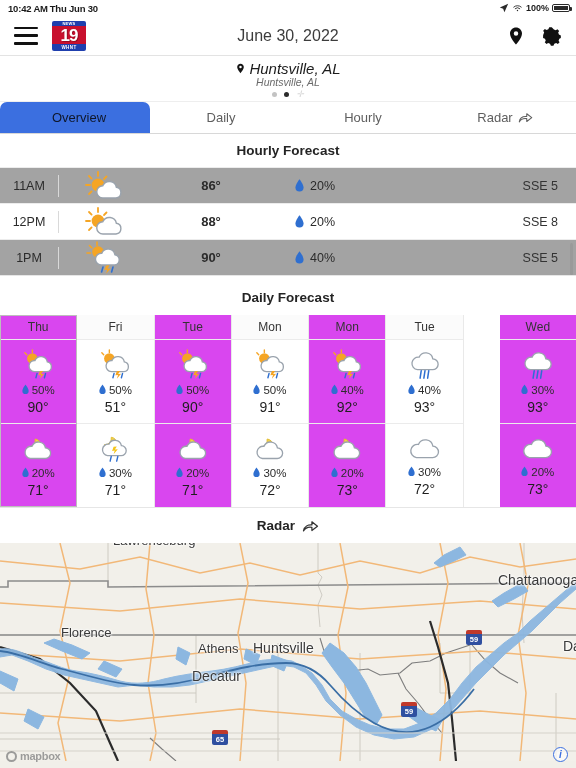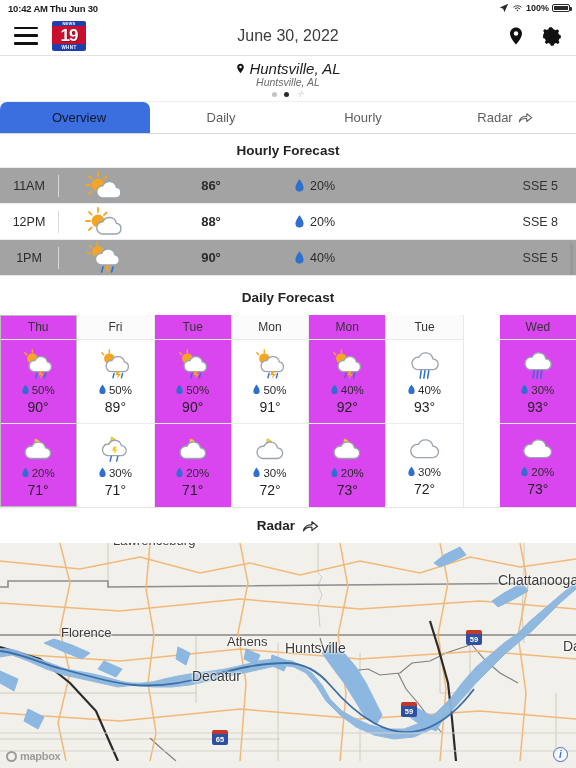--- a/index.html
+++ b/index.html
@@ -385,21 +385,21 @@
                 <line x1="20" y1="26" x2="18.8" y2="30.5"></line>
                 <line x1="29" y1="26" x2="27.8" y2="30.5"></line>
               </g>
           </svg>
           <span class="pop">
             <svg width="7" height="11" viewBox="0 0 12 17">
                 <path d="M6 0C6 0 .6 7 .6 11A5.4 5.4 0 0 0 11.4 11C11.4 7 6 0 6 0z" fill="#2f6fd0"></path>
               </svg>
             <span>50%</span>
           </span>
-          <span class="tmp">89°</span>
+          <span class="tmp">51°</span>
         </div>
         <div class="dcell">
           <svg width="40" height="30" viewBox="0 0 42 32">
             <path d="M17 3.5a6.6 6.6 0 1 1-7.2 7.8A6.6 6.6 0 0 0 17 3.5z" fill="#f3d34a" stroke="#e0bc2f" stroke-width="1"></path>
             <path d="M13 23h14.5a5.3 5.3 0 0 0 .3-10.6 7 7 0 0 0-13.3-1.5A5.1 5.1 0 0 0 13 23z" fill="#fff" stroke="#9aa3ad" stroke-width="1.4"></path>
             <path d="M19.5 13.5l3.4-.2-2 3.3 3.1-.3-4.5 5.3 1.2-3.9-2.8.3z" fill="#f5c518"></path>
             <g stroke="#2f6fd0" stroke-width="1.5" stroke-linecap="round">
                 <line x1="17" y1="24" x2="15.8" y2="29"></line>
                 <line x1="24" y1="24" x2="22.8" y2="29"></line>
               </g>
@@ -674,22 +674,22 @@
       </g>
 
       <g stroke="#d5d2ca" stroke-width="1" fill="none">
         <path d="M0 190 L576 190"></path>
           <path d="M0 208 L576 208"></path>
       </g>
     </svg>
 
     <span class="city" style="left:113px;top:-10px;">Lawrenceburg</span>
     <span class="city" style="left:61px;top:82px;">Florence</span>
-    <span class="city" style="left:198px;top:91px;margin-left:29px;">Athens</span>
-    <span class="city" style="left:253px;top:97px;font-size:14px;margin-left:32px;">Huntsville</span>
+    <span class="city" style="left:198px;top:98px;">Athens</span>
+    <span class="city" style="left:253px;top:97px;font-size:14px;">Huntsville</span>
     <span class="city" style="left:192px;top:125px;font-size:14px;">Decatur</span>
     <span class="city" style="left:498px;top:29px;font-size:14px;">Chattanooga</span>
     <span class="city" style="left:563px;top:95px;font-size:14px;">Da</span>
 
     <span class="shield" style="left:212px;top:187px;">
       <span>65</span>
     </span>
     <span class="shield" style="left:466px;top:87px;">
       <span>59</span>
     </span>

